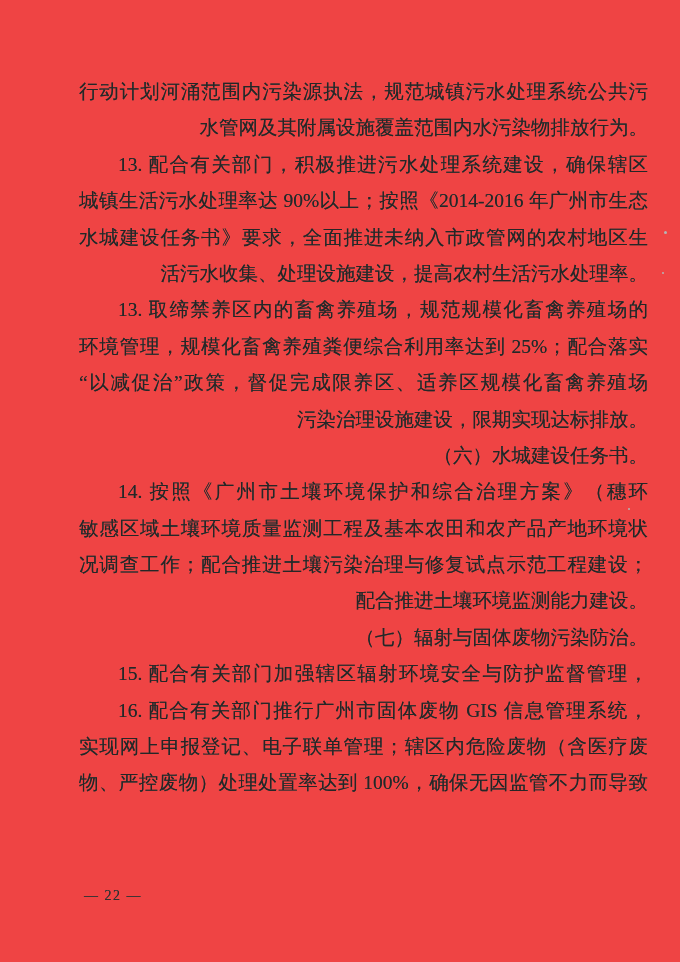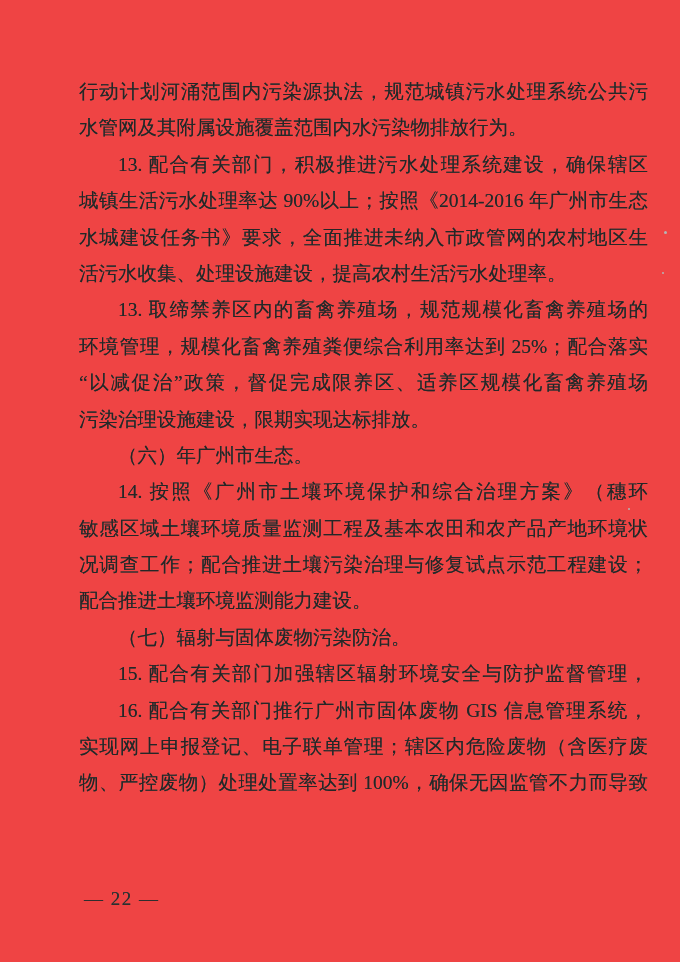--- a/index.html
+++ b/index.html
@@ -20,38 +20,38 @@
     position: absolute;
     left: 79px;
     right: 79px;
     top: 74px;
   }
   .line {
     font-size: 19.5px;
     line-height: 36.4px;
     height: 36.4px;
     color: #262626;
-    text-align: left;
+    text-align: right;
     text-shadow: 0 0 0.3px #4a4a4a;
     white-space: normal;
     overflow: visible;
   }
   .line.justify {
     text-align: justify;
     text-align-last: justify;
     text-justify: inter-character;
   }
   .line.indent {
     text-indent: 39px;
   }
   .footer {
     position: absolute;
     left: 84px;
     top: 888px;
-    font-size: 19px;
+    font-size: 14px;
     color: #2e2e2e;
     letter-spacing: 1.5px;
     text-shadow: 0 0 0.3px #4a4a4a;
   }
   .speck {
     position: absolute;
     background: #b5b5b5;
     border-radius: 50%;
   }
   .speck.s1 { left: 664px; top: 231px; width: 3px; height: 3px; }
@@ -66,21 +66,21 @@
       <div class="line justify">行动计划河涌范围内污染源执法，规范城镇污水处理系统公共污</div>
       <div class="line">水管网及其附属设施覆盖范围内水污染物排放行为。</div>
       <div class="line indent justify">13. 配合有关部门，积极推进污水处理系统建设，确保辖区</div>
       <div class="line justify">城镇生活污水处理率达 90%以上；按照《2014-2016 年广州市生态</div>
       <div class="line justify">水城建设任务书》要求，全面推进未纳入市政管网的农村地区生</div>
       <div class="line">活污水收集、处理设施建设，提高农村生活污水处理率。</div>
       <div class="line indent justify">13. 取缔禁养区内的畜禽养殖场，规范规模化畜禽养殖场的</div>
       <div class="line justify">环境管理，规模化畜禽养殖粪便综合利用率达到 25%；配合落实</div>
       <div class="line justify">“以减促治”政策，督促完成限养区、适养区规模化畜禽养殖场</div>
       <div class="line">污染治理设施建设，限期实现达标排放。</div>
-      <div class="line indent">（六）年广州市生态。</div>
+      <div class="line indent">（六）水城建设任务书。</div>
       <div class="line indent justify">14. 按照《广州市土壤环境保护和综合治理方案》（穗环</div>
       <div class="line justify">敏感区域土壤环境质量监测工程及基本农田和农产品产地环境状</div>
       <div class="line justify">况调查工作；配合推进土壤污染治理与修复试点示范工程建设；</div>
       <div class="line">配合推进土壤环境监测能力建设。</div>
       <div class="line indent">（七）辐射与固体废物污染防治。</div>
       <div class="line indent justify">15. 配合有关部门加强辖区辐射环境安全与防护监督管理，</div>
       <div class="line indent justify">16. 配合有关部门推行广州市固体废物 GIS 信息管理系统，</div>
       <div class="line justify">实现网上申报登记、电子联单管理；辖区内危险废物（含医疗废</div>
       <div class="line justify">物、严控废物）处理处置率达到 100%，确保无因监管不力而导致</div>
     </div>

